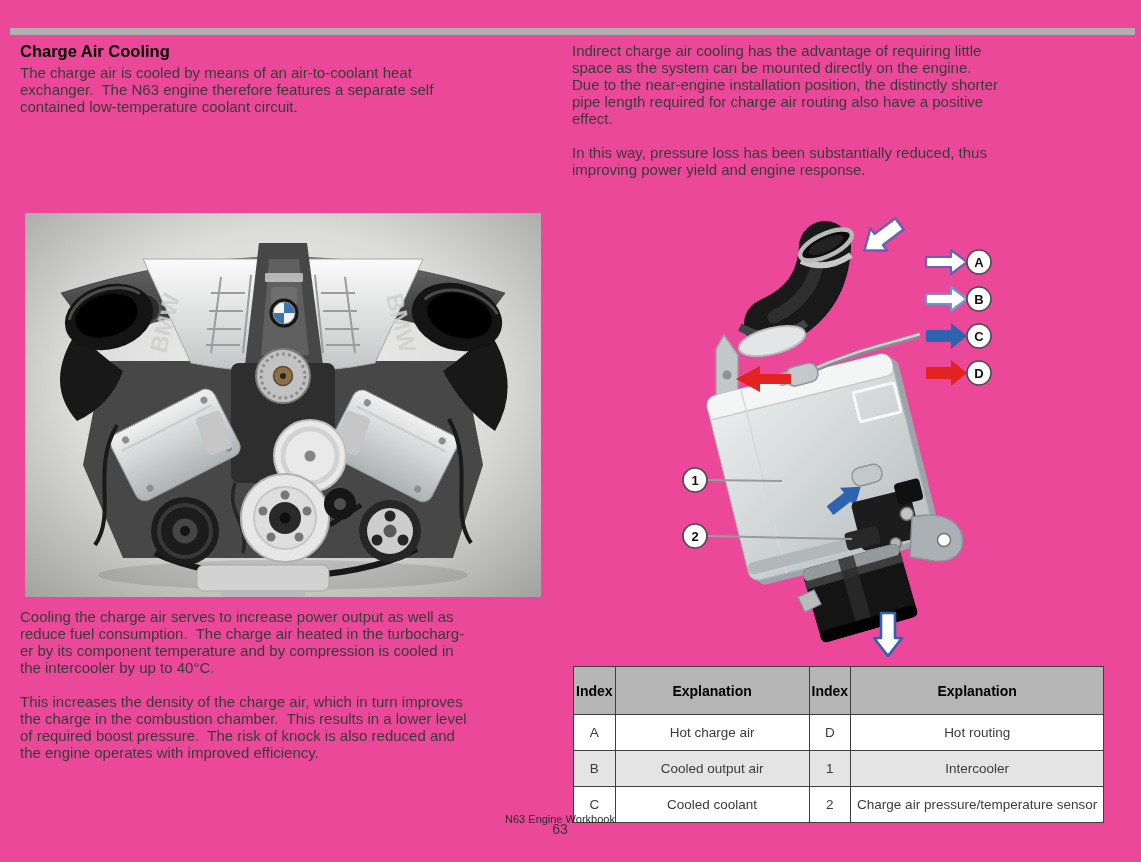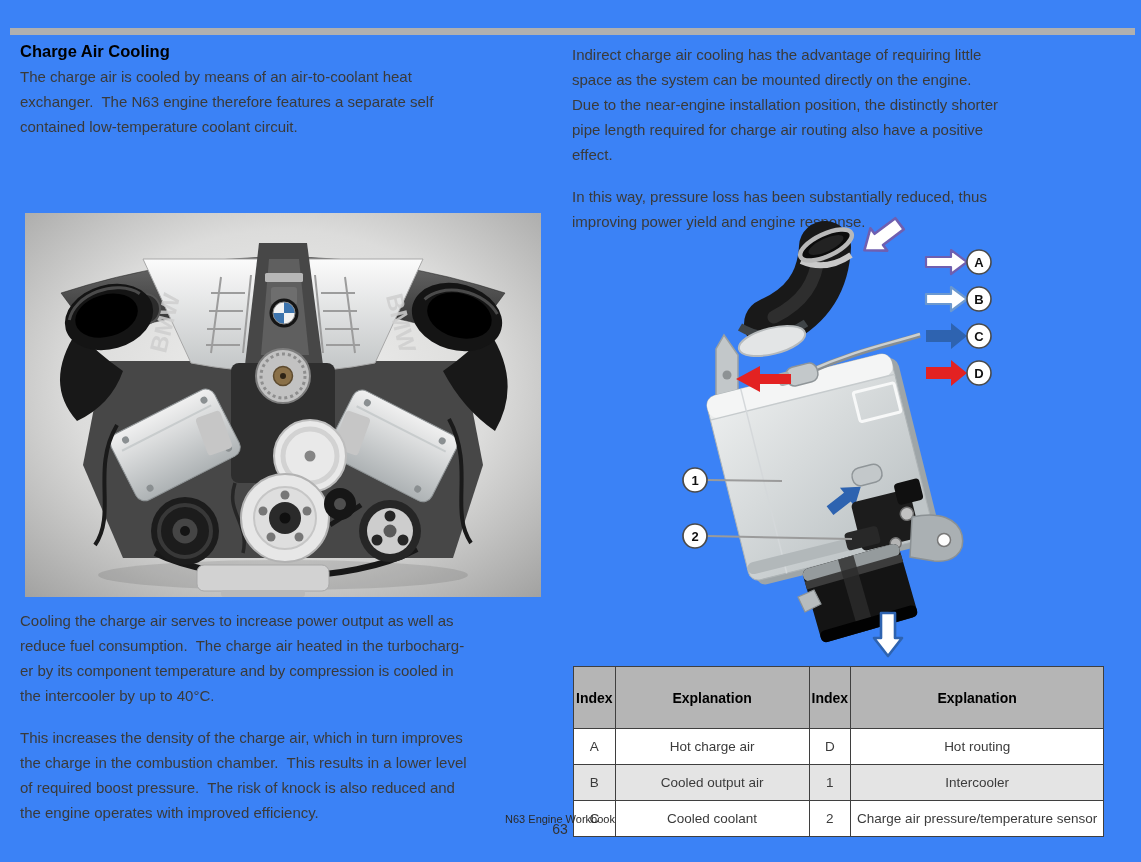--- a/index.html
+++ b/index.html
@@ -1,35 +1,35 @@
 <!DOCTYPE html>
 <html><head>
 <meta charset="utf-8">
 <style>
   html,body { margin:0; padding:0; background:#ffffff; }
   body { width:1141px; height:862px; font-family:"Liberation Sans", sans-serif; position:relative; overflow:hidden; }
-  .page { position:absolute; inset:0; background:#3b82f6; }
+  .page { position:absolute; inset:0; background:#ec4899; }
   .top-bar { position:absolute; left:10px; top:28px; width:1125px; height:7px; background:#b0b0b0; }
 
   .textblock { position:absolute; }
   #left-top   { left:20px;  top:42px;  width:534px; }
   #left-bottom{ left:20px;  top:608px; width:540px; }
   #right-top  { left:572px; top:42px;  width:534px; }
 
   h1.doc-heading { font-size:16.5px; font-weight:bold; color:#000; margin:0 0 3px 0; letter-spacing:0; }
-  p.body-text { white-space:pre-wrap; font-size:15px; line-height:25px; color:#3a3a3a; margin:0 0 17px 0; }
+  p.body-text { white-space:pre-wrap; font-size:15px; line-height:17px; color:#3a3a3a; margin:0 0 17px 0; }
 
   figure { margin:0; padding:0; }
   #engine-photo { position:absolute; left:25px; top:213px; width:516px; height:384px; }
   #diagram      { position:absolute; left:620px; top:205px; width:420px; height:460px; }
   #engine-photo svg, #diagram svg { display:block; width:100%; height:100%; }
 
   #index-table { position:absolute; left:573px; top:666px; border-collapse:collapse; table-layout:fixed; }
   #index-table th, #index-table td { border:1.5px solid #3f3f3f; text-align:center; vertical-align:middle; }
-  #index-table th { background:#b5b5b5; color:#000; font-size:14px; font-weight:bold; height:29px; padding:16px 2px; }
+  #index-table th { background:#b5b5b5; color:#000; font-size:14px; font-weight:bold; height:29px; padding:9px 2px; }
   #index-table td { font-size:13.5px; color:#3b3b3b; height:33px; padding:1px 4px; line-height:16px; background:#ffffff; }
   #index-table tr.alt td { background:#e4e4e4; }
 
   #footer-title  { position:absolute; left:420px; top:813px; width:280px; text-align:center; font-size:11px; color:#2a2a2a; }
   #page-number   { position:absolute; left:420px; top:781px; width:280px; text-align:center; font-size:14px; color:#333;margin-top:40px; }
 
   .svg-label { font-family:"Liberation Sans", sans-serif; font-weight:bold; }
 </style>
 </head>
 <body>

